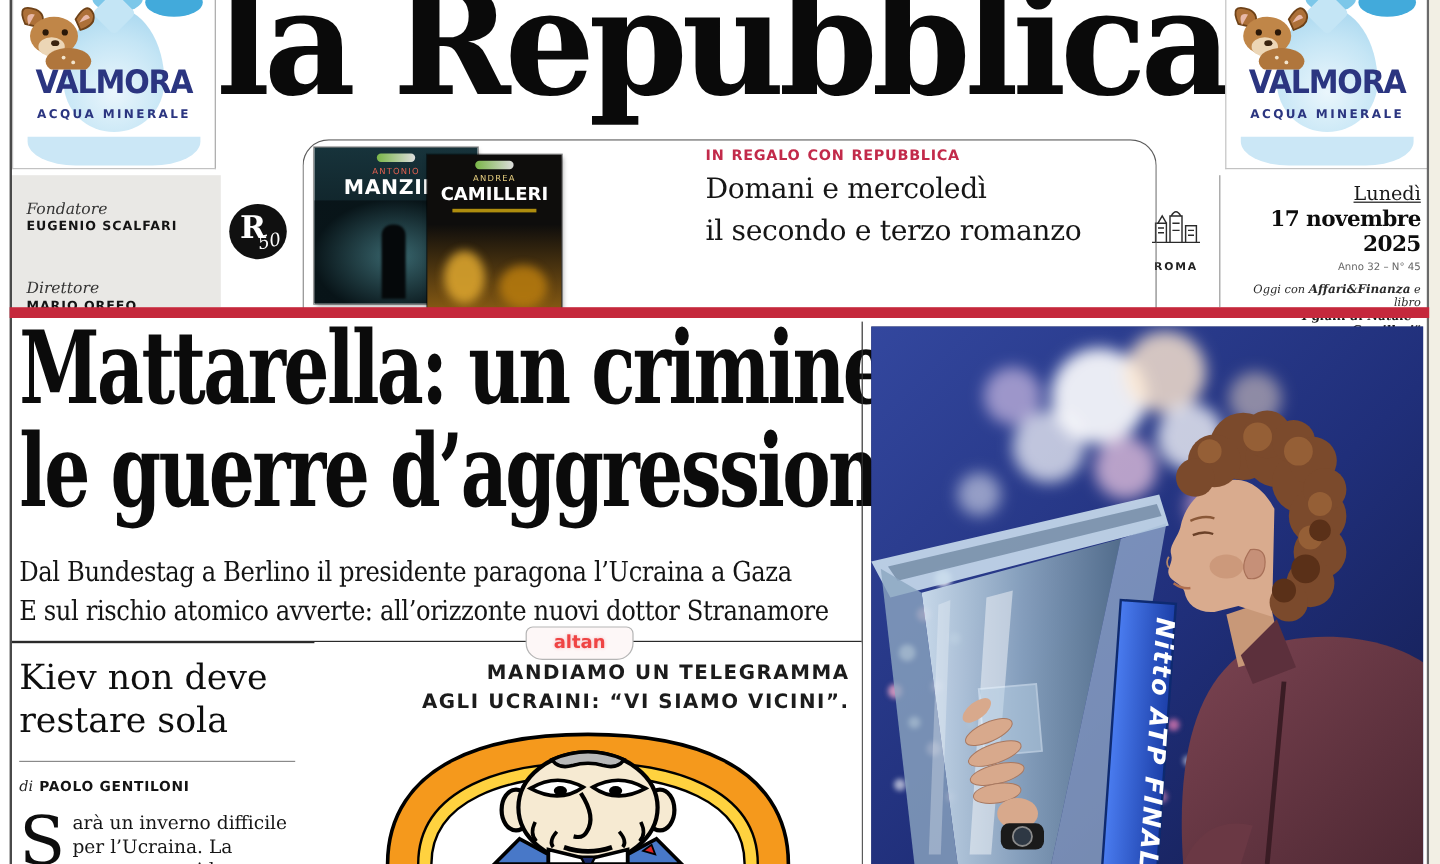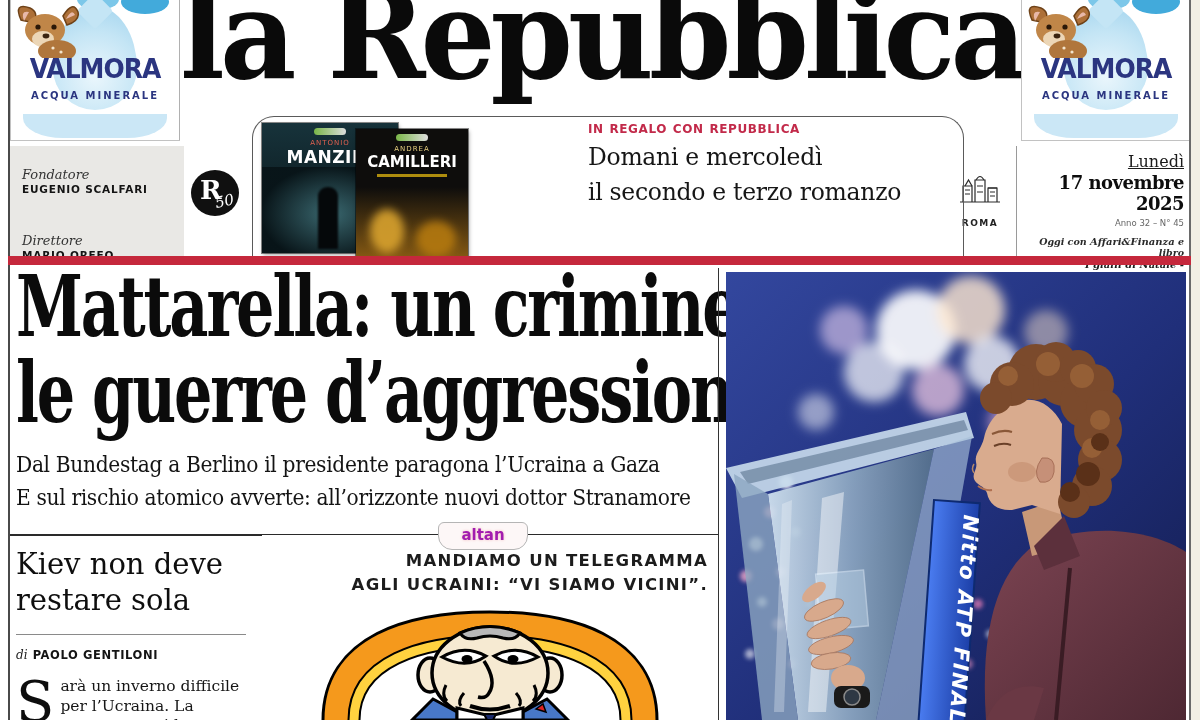--- a/index.html
+++ b/index.html
@@ -80,52 +80,52 @@
   .gift-line{margin-top:7px;font-size:23.5px;letter-spacing:-.3px;color:#161616;}
 
   .edition{left:952px;top:168px;width:56px;text-align:center;}
   .edition-name{font-family:"DejaVu Sans",sans-serif;font-weight:bold;font-size:9px;letter-spacing:1.5px;color:#222;margin-top:4px;}
 
   .dateblock{left:1016px;top:146px;width:172px;height:110px;border-left:1px solid #9a9a9a;
         box-sizing:border-box;text-align:right;padding:6px 4px 0 6px;}
   .d-day{font-size:16px;color:#1a1a1a;text-decoration:underline;}
   .d-date{font-weight:bold;font-size:18px;color:#0d0d0d;margin-top:1px;letter-spacing:-.5px;}
   .d-issue{font-family:"DejaVu Sans",sans-serif;font-size:8.5px;color:#666;margin-top:4px;}
-  .d-supp{font-size:9.5px;color:#2a2a2a;margin-top:8px;font-style:italic;font-weight:bold;}
+  .d-supp{font-size:9.5px;color:#2a2a2a;margin-top:8px;font-style:italic;}
   .d-supp b{font-size:10px;}
   .d-supp2{font-size:10px;font-weight:bold;font-style:italic;color:#1a1a1a;margin-top:1px;}
   .d-price-row{margin-top:5px;}
   .d-price-label{font-size:8px;font-style:italic;color:#777;margin-right:5px;}
   .d-price{font-weight:bold;font-size:21px;color:#0d0d0d;}
 
   .redband{left:8px;top:256px;width:1183px;height:9px;background:#c5283c;z-index:4;}
 
   
   .lead{left:16px;top:268px;width:700px;}
   .hline{display:inline-block;transform:scaleX(.72);transform-origin:left;
         font-weight:bold;font-size:84px;line-height:78px;letter-spacing:-3px;color:#0b0b0b;white-space:nowrap;}
-  .deck{margin-top:16px;}
+  .deck{margin-top:29px;}
   .deckline{display:inline-block;transform:scaleX(.88);transform-origin:left;
         font-size:23px;line-height:33px;letter-spacing:-.4px;color:#141414;white-space:nowrap;}
 
   .rule-main{left:10px;top:534px;width:708px;height:1.5px;background:#2a2a2a;}
   .divider-photo{left:718px;top:268px;width:1px;height:452px;background:#333;}
 
   .opinion{left:16px;top:546px;width:230px;}
   .op-title{font-size:29px;line-height:36px;color:#0e0e0e;}
   .op-rule{border:none;border-top:1px solid #8a8a8a;margin:16px 0 9px 0;}
   .op-by-pre{font-style:italic;font-size:12px;color:#222;}
   .op-by{font-family:"DejaVu Sans",sans-serif;font-weight:bold;font-size:11.5px;letter-spacing:.6px;color:#141414;}
   .op-body{margin-top:14px;font-size:15.5px;line-height:19.5px;color:#161616;text-align:left;}
   .dropcap{float:left;font-size:56px;line-height:45px;padding:2px 6px 0 0;color:#0d0d0d;}
 
   .cartoon{left:262px;top:535px;width:456px;height:185px;background:#fff;}
   .altan-tab{position:absolute;left:176px;top:-13px;width:88px;height:26px;background:#fdf7f7;
         border:1.5px solid #b5b5b5;border-radius:6px 6px 14px 14px;z-index:5;text-align:center;
-        font-family:"DejaVu Sans",sans-serif;font-weight:bold;font-size:15px;color:#a21caf;
+        font-family:"DejaVu Sans",sans-serif;font-weight:bold;font-size:15px;color:#ef4444;
         line-height:24px;text-shadow:0 0 3px #f3b8bd;}
   .cart-cap{position:absolute;left:10px;right:10px;text-align:right;
         font-family:"DejaVu Sans",sans-serif;font-weight:600;font-size:16.5px;letter-spacing:1.3px;color:#1c1c1c;}
   .cap1{top:16px;} .cap2{top:40px;}
   .cart-svg{position:absolute;left:58px;top:58px;}
 
   .photo{left:726px;top:272px;width:460px;height:448px;margin:0;overflow:hidden;background:#1c2a6e;}
 </style>
 </head>
 <body>

